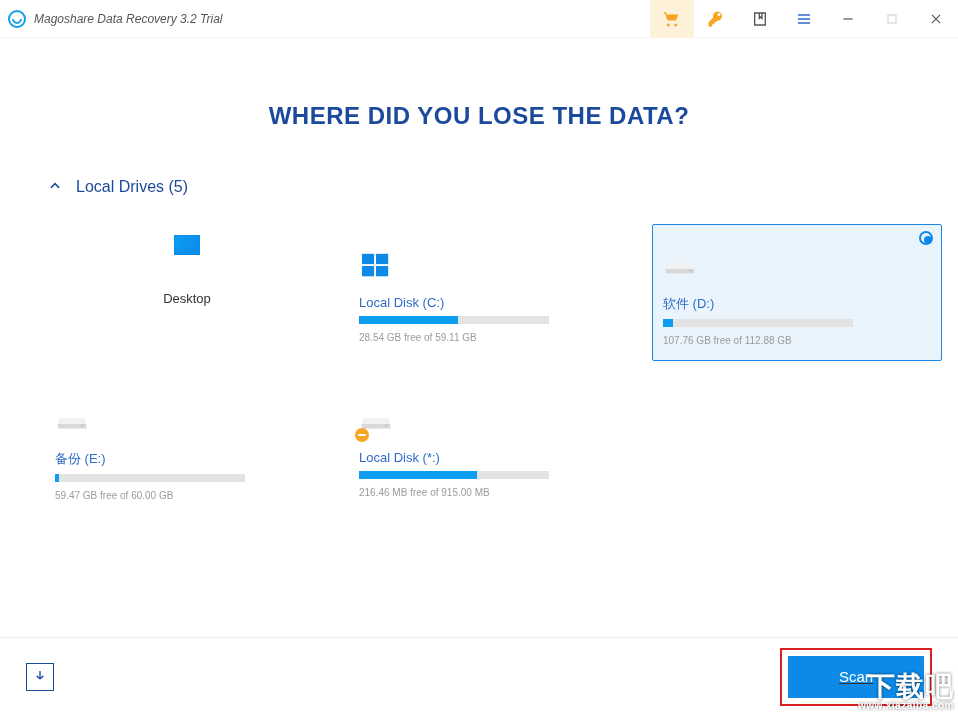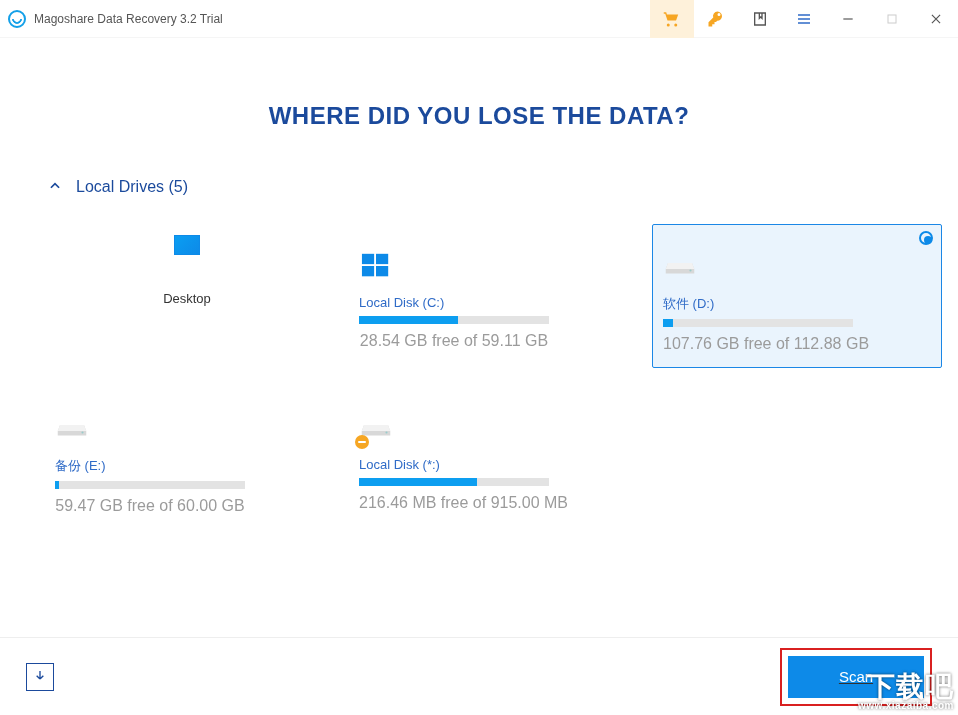--- a/index.html
+++ b/index.html
@@ -13,20 +13,21 @@
     font-size: 13px;
     color: #333;
   }
   
   .titlebar {
     height: 38px;
     display: flex;
     align-items: center;
     padding: 0 0 0 8px;
     border-bottom: 1px solid #f5f5f5;
+    font-style: italic;
   }
   .app-logo {
     width: 18px; height: 18px;
     border: 2px solid #14a0e8;
     border-radius: 50%;
     display: inline-flex;
     align-items: center;
     justify-content: center;
     margin-right: 8px;
     position: relative;
@@ -143,23 +144,22 @@
     background: #e3e3e3;
     width: 190px;
     position: relative;
     margin-bottom: 8px;
   }
   .progress-fill {
     position: absolute; left:0; top:0; bottom:0;
     background: #0d9ef0;
   }
   .drive-meta {
-    font-size: 16px;
+    font-size: 10px;
     color: #9b9b9b;
-    text-align: center;
   }
   .os-badge{
     position:relative;
   }
   .os-badge svg{display:block;}
   .warn-badge{
     position:absolute;
     left:-4px;bottom:-4px;
     width:14px;height:14px;
     background:#f6a623;

